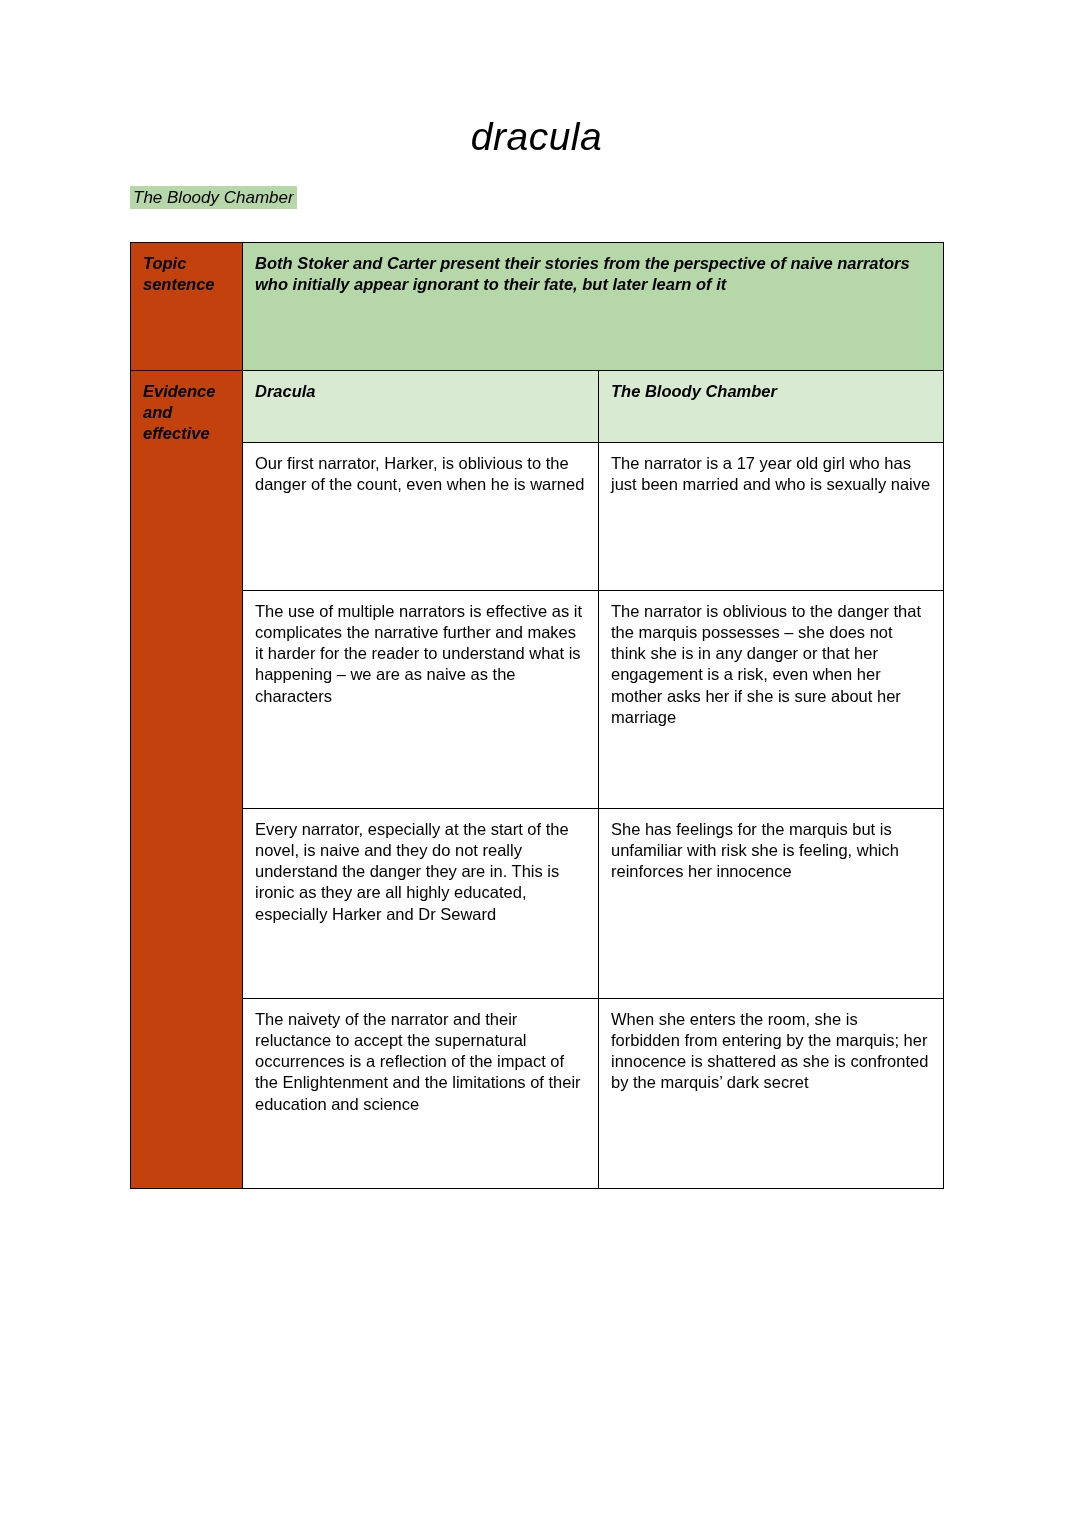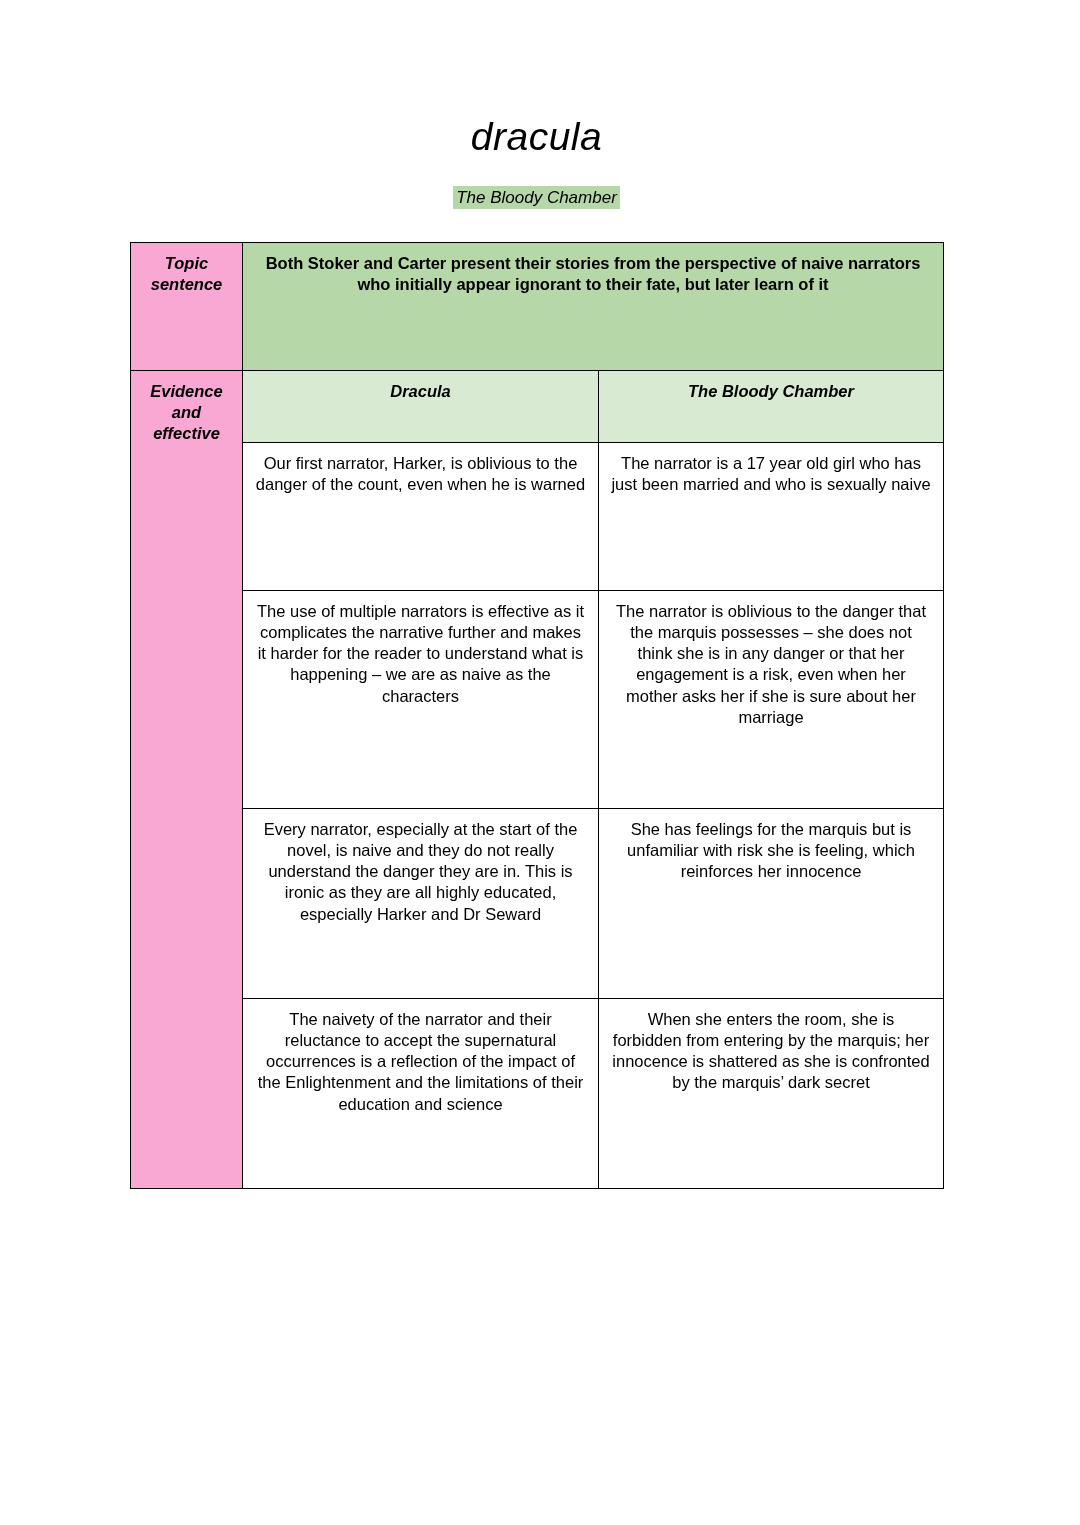--- a/index.html
+++ b/index.html
@@ -1,15 +1,15 @@
 <!DOCTYPE html>
 <html><head>
 <meta charset="utf-8">
 <style>
-  * { box-sizing: border-box; text-align: center; }
+  * { box-sizing: border-box; }
   html, body {
     margin: 0;
     padding: 0;
     background: #ffffff;
     font-family: "Liberation Sans", sans-serif;
     color: #000000;
   }
   .page {
     width: 1080px;
     height: 1525px;
@@ -45,27 +45,28 @@
     margin-top: 4px;
   }
   table.cmp td {
     border: 1.5px solid #000000;
     vertical-align: top;
     padding: 10px 12px;
     font-size: 16.5px;
     line-height: 1.28;
   }
   td.dark {
-    background: #f9a8d4;
+    background: #c2410c;
     font-weight: bold;
     font-style: italic;
   }
   td.medium {
     background: #b6d7a8;
     font-weight: bold;
+    font-style: italic;
   }
   td.light {
     background: #d9ead3;
     font-weight: bold;
     font-style: italic;
   }
   col.c1 { width: 112px; }
   col.c2 { width: 356px; }
   col.c3 { width: 345px; }
 </style>

